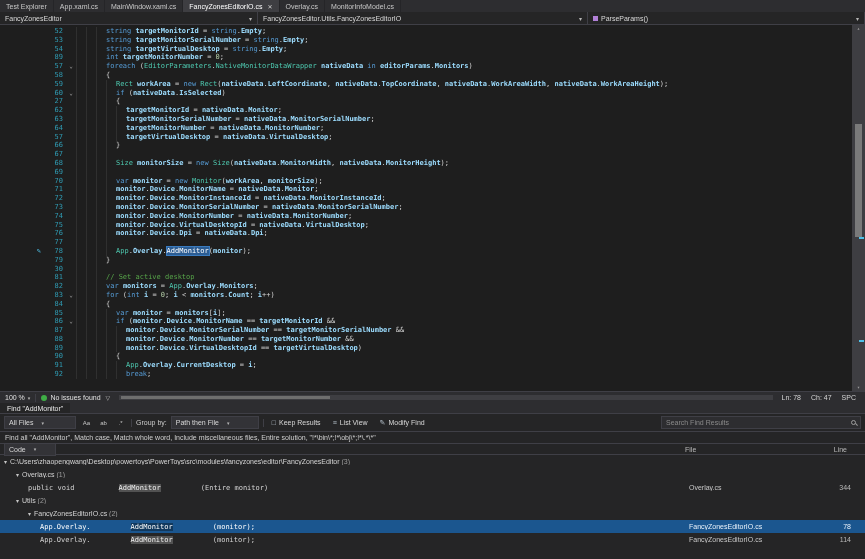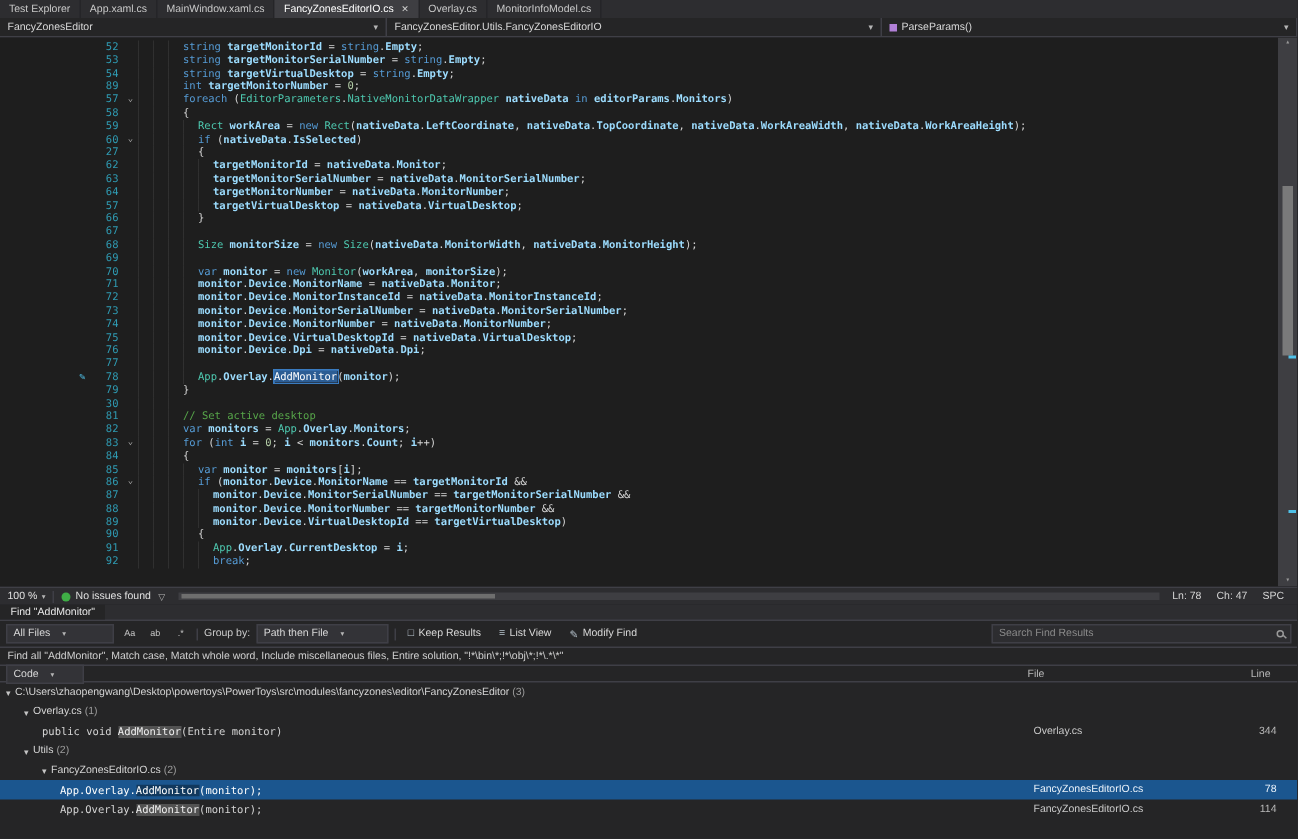--- a/index.html
+++ b/index.html
@@ -20,21 +20,21 @@
     color:#d8d8d8; overflow:hidden; white-space:nowrap; }
   .nav-combo .chev { margin-left:auto; color:#b5b5b5; font-size:6px; padding-left:6px; }
   .nc-project { width:258px; flex:none; }
   .nc-type { width:330px; flex:none; }
   .nc-member { flex:1; }
   .method-icon { width:5px; height:5px; background:#b180d7; margin-right:3px; flex:none; }
 
   
   .editor { height:366px; position:relative; background:#1e1e1e; flex:none; overflow:hidden;
     font-family:"DejaVu Sans Mono", monospace; font-size:7px; }
-  .code-area { position:absolute; left:0; right:13px; top:0; bottom:0; padding-top:2px; overflow:hidden;padding-left:16px; }
+  .code-area { position:absolute; left:0; right:13px; top:0; bottom:0; padding-top:2px; overflow:hidden; }
   .cl { display:flex; height:8.8px; line-height:8.8px; white-space:pre; }
   .cm { width:44px; flex:none; text-align:right; padding-right:3px; }
   .cm.pencil { color:#4fc1e9; font-size:7px; }
   .lnum { width:22px; flex:none; text-align:right; color:#2f9bb3; padding-right:3px; }
   .fold { width:10px; flex:none; text-align:center; color:#a8a8a8; font-size:6px; }
   .ind { flex:none; align-self:stretch; opacity:.55;
     background:repeating-linear-gradient(90deg,#3e3e3e 0 1px,transparent 1px 10px); }
   .ct { color:#d4d4d4; }
   .tk-k { color:#569cd6; }
   .tk-t { color:#4ec9b0; }
@@ -89,21 +89,21 @@
   .fp-summary { height:11px; flex:none; display:flex; align-items:center; padding:0 5px; color:#cfcfcf; white-space:nowrap; overflow:hidden; }
 
   .fp-codehdr { height:12px; flex:none; display:flex; align-items:center; padding:0 4px;
     border-top:1px solid #3f3f46; border-bottom:1px solid #3f3f46; }
   .hdr-file { width:130px; flex:none; color:#b8b8b8; }
   .hdr-line { width:46px; flex:none; color:#b8b8b8; text-align:right; padding-right:14px; }
 
   .fp-rows { flex:1; overflow:hidden; }
   .frow { height:13px; display:flex; align-items:center; color:#d4d4d4; }
   .frow .rc { flex:1; display:flex; align-items:center; white-space:pre; overflow:hidden; }
-  .frow .rc.mono { font-family:"DejaVu Sans Mono", monospace; }
+  .frow .rc.mono { font-family:"DejaVu Sans Mono", monospace;gap:40px; }
   .frow .arrow { color:#c5c5c5; font-size:6px; margin-right:3px; }
   .frow .cnt { color:#9d9d9d; }
   .frow .match { background:#525252; color:#f0f0f0; }
   .frow .fcell { width:130px; flex:none; color:#c8c8c8; overflow:hidden; white-space:nowrap; }
   .frow .lcell { width:46px; flex:none; text-align:right; padding-right:14px; color:#b9b9b9; }
   .frow.sel { background:#1b568f; color:#ffffff; }
   .frow.sel .fcell, .frow.sel .lcell, .frow.sel .cnt { color:#e8f1fa; }
   .frow.sel .match { background:rgba(0,0,0,.35); color:#ffffff; }
 </style>
 </head>

